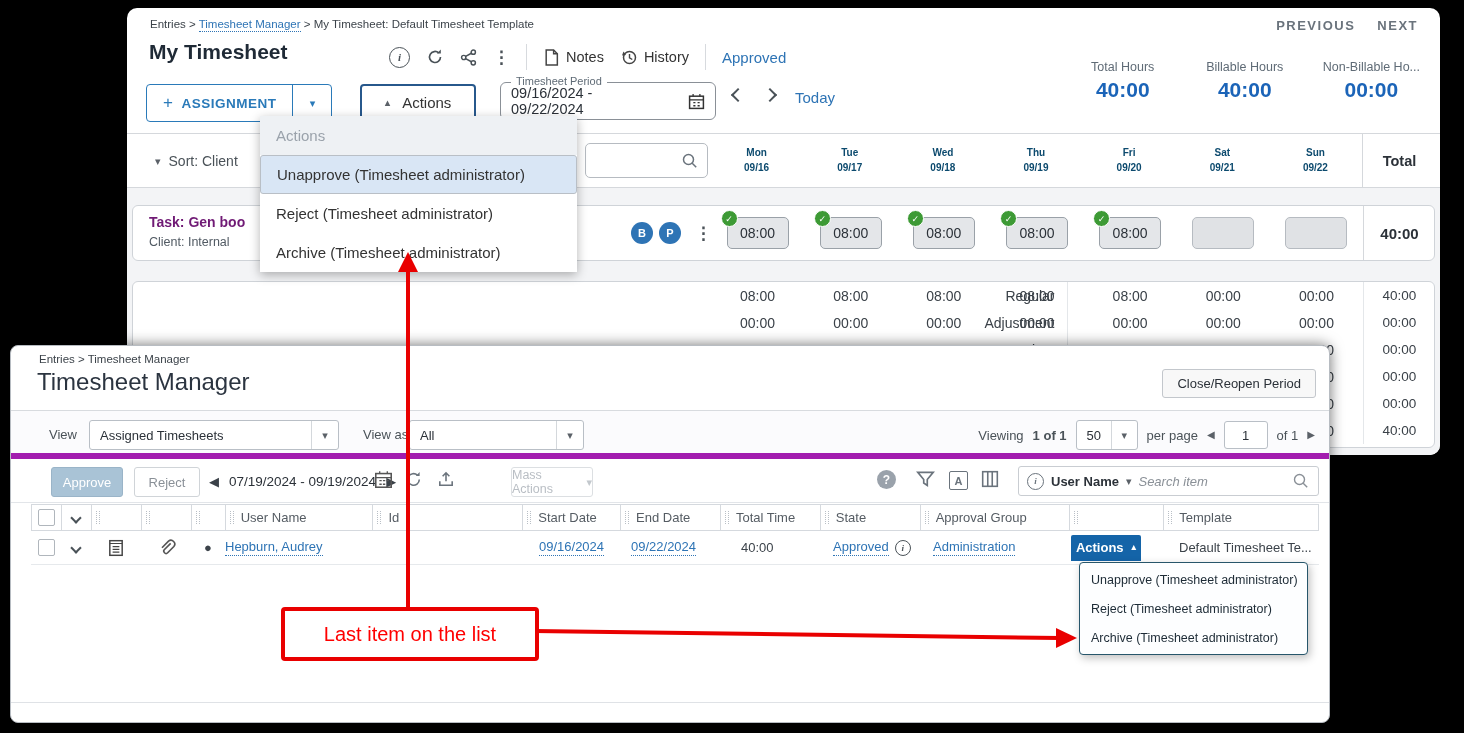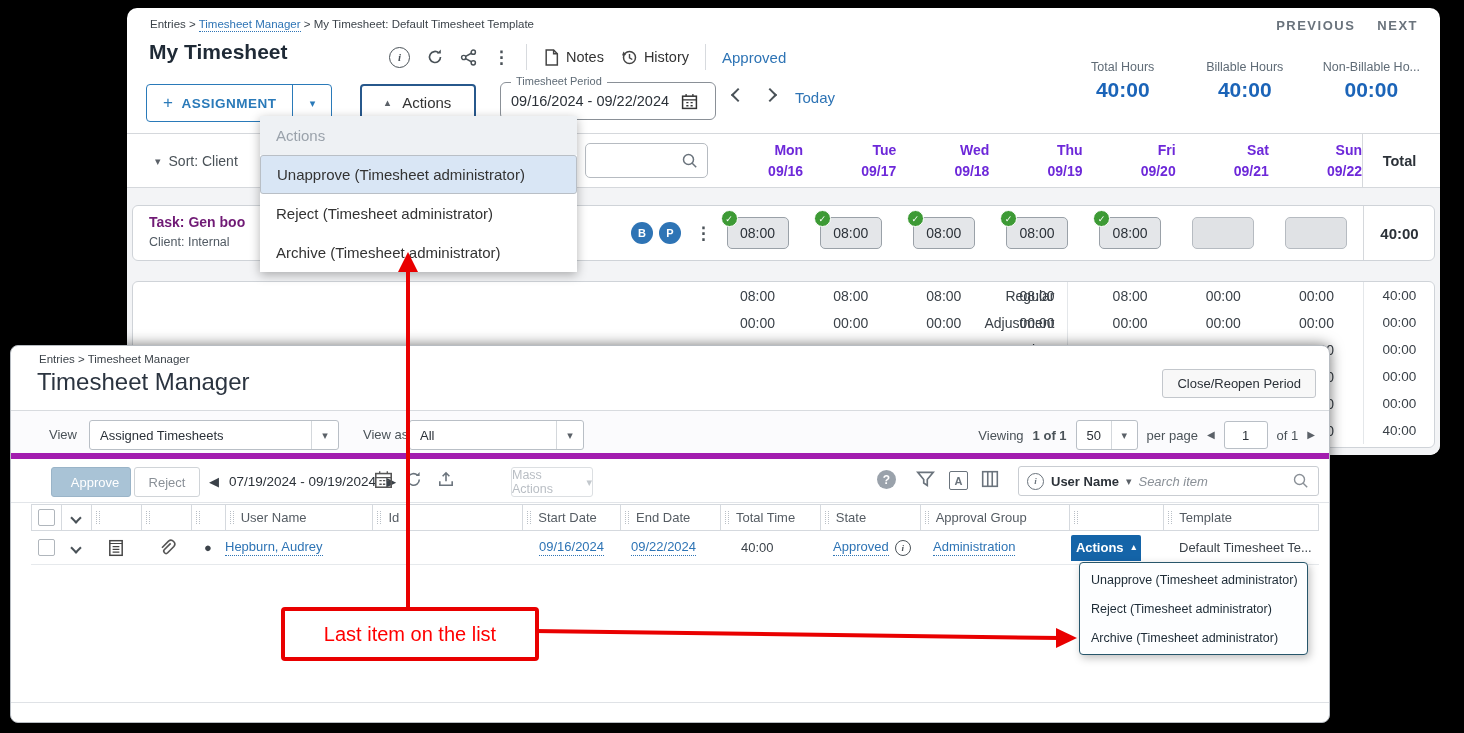--- a/index.html
+++ b/index.html
@@ -31,29 +31,29 @@
   
   .tw-toolbar{position:absolute;left:0;top:70px;width:100%;height:44px;}
   .btn-assign{position:absolute;left:19px;top:6px;height:36px;border:1px solid #2a7ab9;border-radius:4px;display:flex;align-items:stretch;background:#fff;cursor:pointer;}
   .btn-assign .main{display:flex;align-items:center;gap:8px;padding:0 16px;color:#2a7ab9;font-size:13.5px;font-weight:700;letter-spacing:.5px;}
   .btn-assign .plus{font-size:17px;font-weight:400;}
   .btn-assign .drop{display:flex;align-items:center;justify-content:center;width:38px;border-left:1px solid #2a7ab9;color:#2a7ab9;}
   .btn-actions{position:absolute;left:233px;top:6px;width:116px;height:36px;border:2px solid #27588c;border-radius:4px;background:#fff;
                display:flex;align-items:center;justify-content:center;gap:12px;font-size:15px;color:#333;cursor:pointer;box-sizing:border-box;}
   .period{position:absolute;left:373px;top:4px;width:216px;height:38px;border:1px solid #8a9097;border-radius:6px;box-sizing:border-box;}
   .period .legend{position:absolute;left:10px;top:-8px;background:#fff;padding:0 5px;font-size:11px;color:#5f6b76;}
-  .period .val{display:flex;align-items:center;gap:12px;height:100%;padding:0 10px;font-size:14.5px;color:#2b3138;}
+  .period .val{display:flex;align-items:center;gap:20px;height:100%;padding:0 10px;font-size:14.5px;color:#2b3138;}
   .tw-chevs{position:absolute;left:606px;top:12px;display:flex;gap:22px;align-items:center;}
   .today{position:absolute;left:668px;top:11px;font-size:15px;color:#2e74b5;cursor:pointer;}
   
   .band{position:absolute;left:0;top:125px;width:100%;height:55px;border-top:1px solid #d5d8dc;border-bottom:1px solid #d5d8dc;background:#fff;box-sizing:border-box;}
   .sort{position:absolute;left:28px;top:19px;display:flex;align-items:center;gap:8px;font-size:14px;color:#4a5258;cursor:pointer;}
   .srch{position:absolute;left:458px;top:9px;width:123px;height:35px;border:1px solid #b6bbc1;border-radius:5px;display:flex;align-items:center;justify-content:flex-end;padding:0 8px;box-sizing:border-box;}
   .daygrid{position:absolute;left:583px;top:0;width:652px;height:100%;display:grid;grid-template-columns:repeat(7,1fr);}
-  .dh{display:flex;flex-direction:column;align-items:flex-end;justify-content:center;font-size:14px;font-weight:600;color:#6d28d9;line-height:1.45;}
+  .dh{display:flex;flex-direction:column;align-items:center;justify-content:center;font-size:10px;font-weight:600;color:#0c4a6e;line-height:1.45;}
   .totcol{position:absolute;left:1235px;top:0;width:73px;height:100%;border-left:1px solid #d5d8dc;display:flex;align-items:center;justify-content:center;font-size:14.5px;font-weight:600;}
   
   .tw-body{position:absolute;left:0;top:180px;width:100%;height:267px;background:#f3f4f6;}
   .card{position:absolute;left:5px;width:1303px;background:#fff;border:1px solid #cfd3d8;border-radius:6px;box-sizing:border-box;}
   .taskcard{top:17px;height:56px;}
   .task-l1{position:absolute;left:16px;top:8px;font-size:14px;font-weight:700;color:#701a75;}
   .task-l2{position:absolute;left:16px;top:29px;font-size:12.5px;color:#515a63;}
   .badge{display:inline-flex;align-items:center;justify-content:center;width:22px;height:22px;border-radius:50%;background:#2e74b5;color:#fff;font-size:11px;font-weight:700;}
   .task-badges{position:absolute;left:498px;top:16px;display:flex;gap:6px;align-items:center;}
   .card-daygrid{position:absolute;left:578px;top:0;width:652px;height:100%;display:grid;grid-template-columns:repeat(7,1fr);align-items:center;justify-items:center;}
@@ -79,21 +79,21 @@
   .btn-close{position:absolute;right:13px;top:23px;height:27px;padding:0 14px;background:#f8f8f8;border:1px solid #c3c7cc;border-radius:3px;
              font-size:13px;color:#2b3138;display:flex;align-items:center;cursor:pointer;}
   .bw-div{position:absolute;left:0;top:64px;width:100%;height:1px;background:#d8dbdf;}
   .viewrow{position:absolute;left:0;top:65px;width:100%;height:48px;background:#fbfbfd;border-bottom:6px solid #a21caf;box-sizing:border-box;}
   .flab{font-size:13px;color:#4a5258;}
   .sel{height:30px;border:1px solid #b9bfc6;border-radius:3px;background:#fff;display:flex;align-items:stretch;cursor:pointer;box-sizing:border-box;}
   .sel .sv{display:flex;align-items:center;padding:0 10px;font-size:13px;color:#2b3138;flex:1;}
   .sel .sc{display:flex;align-items:center;justify-content:center;width:26px;border-left:1px solid #d4d8dc;}
   .toolrow{position:absolute;left:0;top:113px;width:100%;height:44px;border-bottom:1px solid #e2e5e9;box-sizing:border-box;}
   .btn-approve{position:absolute;left:40px;top:8px;width:70px;height:28px;background:#a9c3d6;border:1px solid #9ab4c8;border-radius:3px;
-               color:#fff;font-size:13px;display:flex;align-items:center;justify-content:center;cursor:pointer;padding-left:8px;}
+               color:#fff;font-size:13px;display:flex;align-items:center;justify-content:center;cursor:pointer;}
   .btn-reject{position:absolute;left:123px;top:8px;width:64px;height:28px;background:#fff;border:1px solid #d0d4d8;border-radius:3px;
               color:#8a9097;font-size:13px;display:flex;align-items:center;justify-content:center;cursor:pointer;}
   .drange{position:absolute;left:198px;top:8px;height:28px;display:flex;align-items:center;gap:10px;font-size:13.5px;color:#2b3138;}
   .tool-ic{position:absolute;top:11px;cursor:pointer;}
   .btn-mass{position:absolute;left:453px;top:8px;width:80px;height:28px;border:1px solid #dcdfe2;border-radius:3px;background:#fff;
             color:#b9bec4;font-size:12.5px;display:flex;align-items:center;justify-content:center;gap:25px;margin-left:47px;}
   .qmark{position:absolute;left:866px;top:11px;width:19px;height:19px;border-radius:50%;background:#9aa2ab;color:#fff;font-size:12px;font-weight:700;
          display:flex;align-items:center;justify-content:center;cursor:pointer;}
   .abox{position:absolute;left:938px;top:12px;width:17px;height:17px;border:1.5px solid #6a737c;border-radius:2px;font-size:11px;font-weight:700;
         color:#6a737c;display:flex;align-items:center;justify-content:center;cursor:pointer;}

